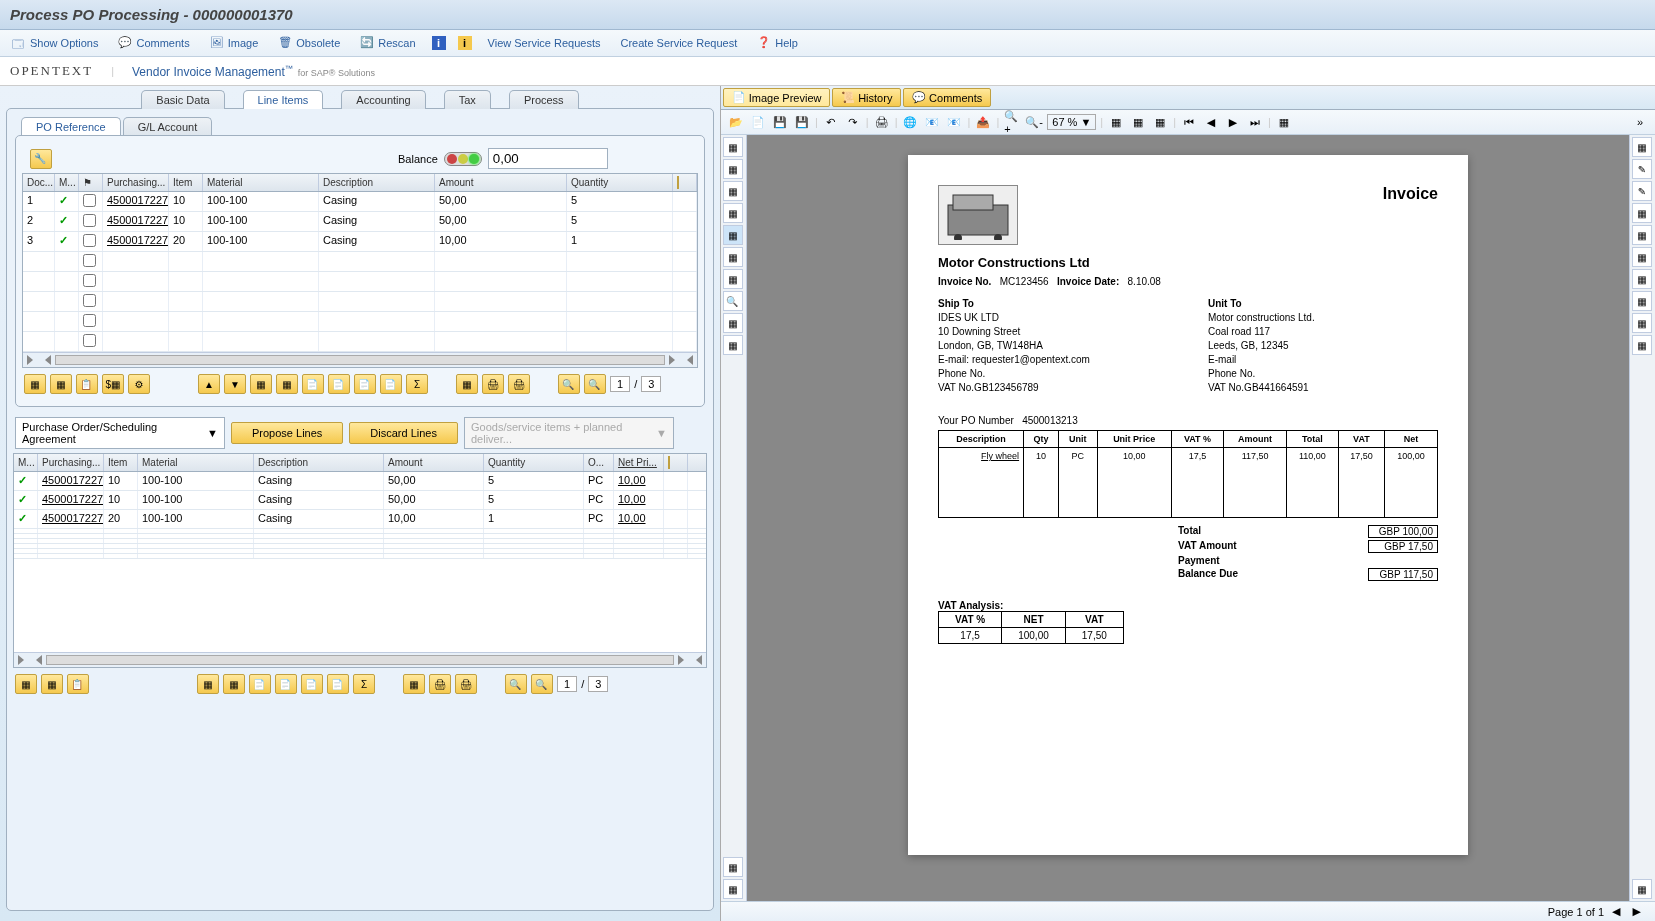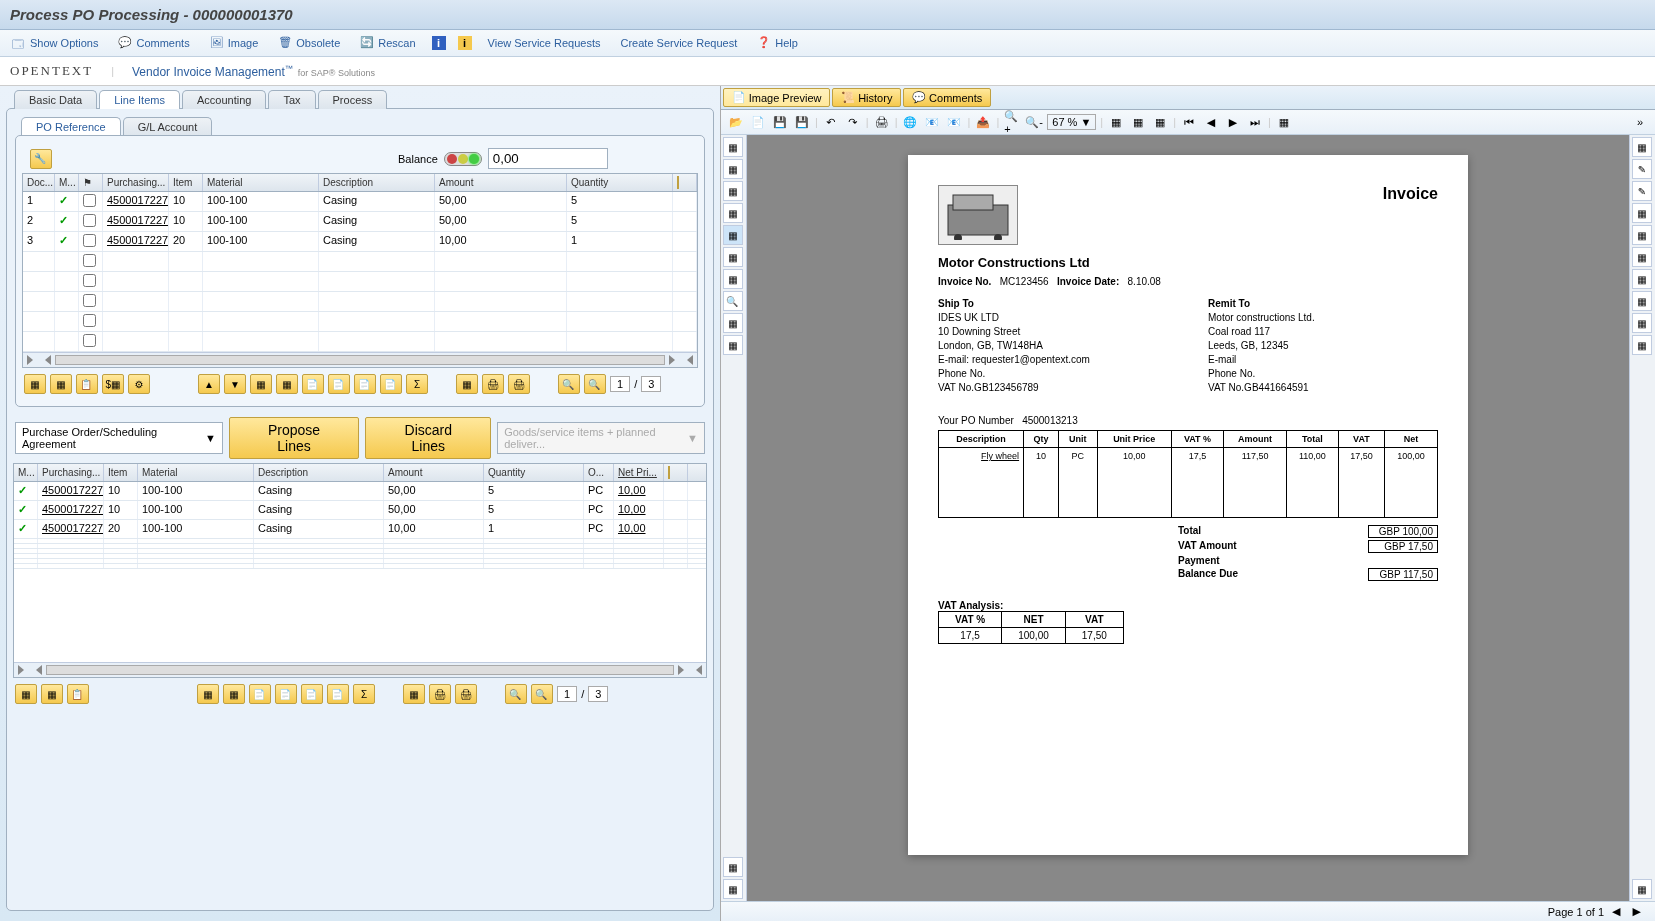--- a/index.html
+++ b/index.html
@@ -20,21 +20,21 @@
 .brand-vim { color: #2c5e9e; font-size: 12px; }
 .brand-vim sup { font-size: 8px; }
 .brand-sub { font-size: 9px; color: #888; margin-left: 2px; }
 
 
 .main { display: flex; height: calc(100vh - 86px); }
 .left-pane { width: 720px; background: linear-gradient(#eaf2fa, #d8e8f4); padding: 4px; overflow: hidden; display: flex; flex-direction: column;}
 .right-pane { flex: 1; display: flex; flex-direction: column; border-left: 1px solid #aaa; }
 
 
-.tabstrip { display: flex; gap: 2px; padding: 0 10px; margin-bottom: -1px; position: relative; z-index: 2;}
+.tabstrip { display: flex; gap: 18px; padding: 0 10px; margin-bottom: -1px; position: relative; z-index: 2; justify-content: center;}
 .tab { background: linear-gradient(#eef2f6, #dde5ed); border: 1px solid #a0b0c0; border-bottom: none; border-radius: 5px 5px 0 0; padding: 3px 14px; cursor: pointer; font-size: 11px; color: #333; }
 .tab.active { background: #fff; font-weight: normal; color: #2c5e9e; }
 
 
 .sub-panel { background: #eaf2fa; border: 1px solid #a0b0c0; border-radius: 5px; margin: 0 2px 6px 2px; padding: 8px 6px 6px 6px; position:relative; z-index:1;}
 
 
 .subtabs { display: flex; gap: 2px; padding: 0 8px; margin-bottom: -1px; }
 
 
@@ -65,21 +65,21 @@
 
 
 .btn-row{display:flex;gap:4px;align-items:center;padding:6px 2px;flex-wrap:wrap;}
 .mini-btn{width:22px;height:20px;background:linear-gradient(#ffe89c,#f5c94e);border:1px solid #c0a040;border-radius:2px;cursor:pointer;display:inline-flex;align-items:center;justify-content:center;font-size:10px;}
 .page-ind{border:1px solid #aaa;padding:1px 6px;background:#fff;}
 
 
 .action-row{display:flex;gap:6px;padding:4px 2px;align-items:center;}
 .dropdown{background:#fff;border:1px solid #a0b0c0;padding:3px 6px;display:flex;justify-content:space-between;align-items:center;cursor:pointer;}
 .dropdown.disabled{color:#aaa;background:#f5f5f5;}
-.action-btn{background:linear-gradient(#ffe89c,#f5c94e);border:1px solid #c0a040;padding:4px 20px;border-radius:2px;cursor:pointer;font-size:14px;}
+.action-btn{background:linear-gradient(#ffe89c,#f5c94e);border:1px solid #c0a040;padding:4px 20px;border-radius:2px;cursor:pointer;font-size:11px;}
 
 
 .g2 .c1{width:24px;} .g2 .c2{width:66px;} .g2 .c3{width:34px;} .g2 .c4{width:116px;} .g2 .c5{width:130px;} .g2 .c6{width:100px;} .g2 .c7{width:100px;} .g2 .c8{width:30px;} .g2 .c9{width:50px;text-decoration:underline;} .g2 .c10{width:24px;}
 
 
 .right-tabs{display:flex;gap:2px;background:linear-gradient(#eaf2fa,#d8e8f4);padding:2px;border-bottom:1px solid #a0b0c0;}
 .rtab{background:linear-gradient(#ffe89c,#f5c94e);border:1px solid #c0a040;border-radius:2px;padding:2px 8px;cursor:pointer;display:flex;align-items:center;gap:3px;font-size:11px;}
 .rtab.active{background:linear-gradient(#fff2c0,#ffe89c);}
 .right-toolbar{background:linear-gradient(#f5f9fc,#e8f0f8);padding:3px 6px;border-bottom:1px solid #c0d0e0;display:flex;gap:4px;align-items:center;}
 .rt-btn{width:18px;height:18px;border:1px solid transparent;cursor:pointer;display:inline-flex;align-items:center;justify-content:center;}
@@ -608,21 +608,21 @@
             <div class="inv-col">
               <b>Ship To</b>
               <span>IDES UK LTD</span><br>
               <span>10 Downing Street</span><br>
               <span>London, GB, TW148HA</span><br>
               <span>E-mail: requester1@opentext.com</span><br>
               <span>Phone No.</span><br>
               <span>VAT No.GB123456789</span>
             </div>
             <div class="inv-col">
-              <b>Remit To</b>
+              <b>Unit To</b>
               <span>Motor constructions Ltd.</span><br>
               <span>Coal road  117</span><br>
               <span>Leeds, GB, 12345</span><br>
               <span>E-mail</span><br>
               <span>Phone No.</span><br>
               <span>VAT No.GB441664591</span>
             </div>
           </div>
           <div class="inv-po"><span>Your PO Number</span>&nbsp;&nbsp;&nbsp;<span>4500013213</span></div>
           <table class="inv-table">

